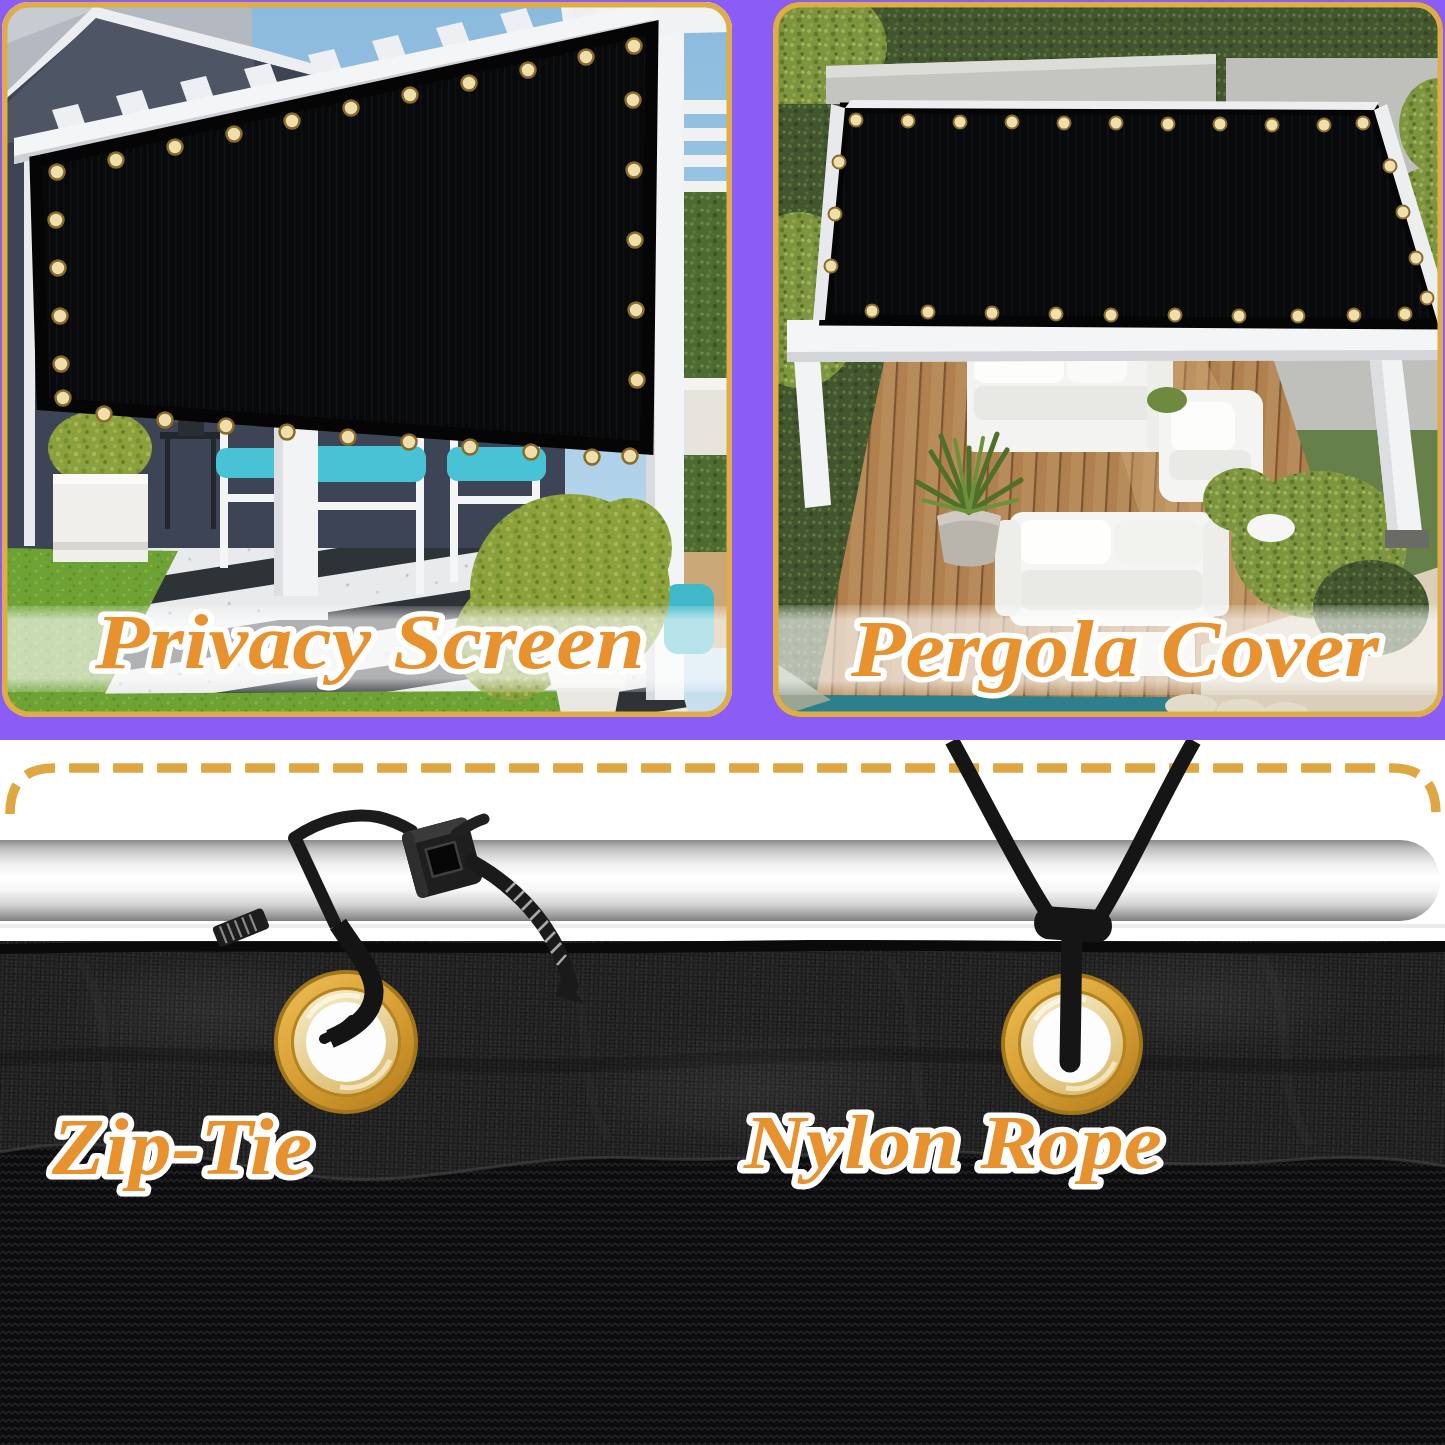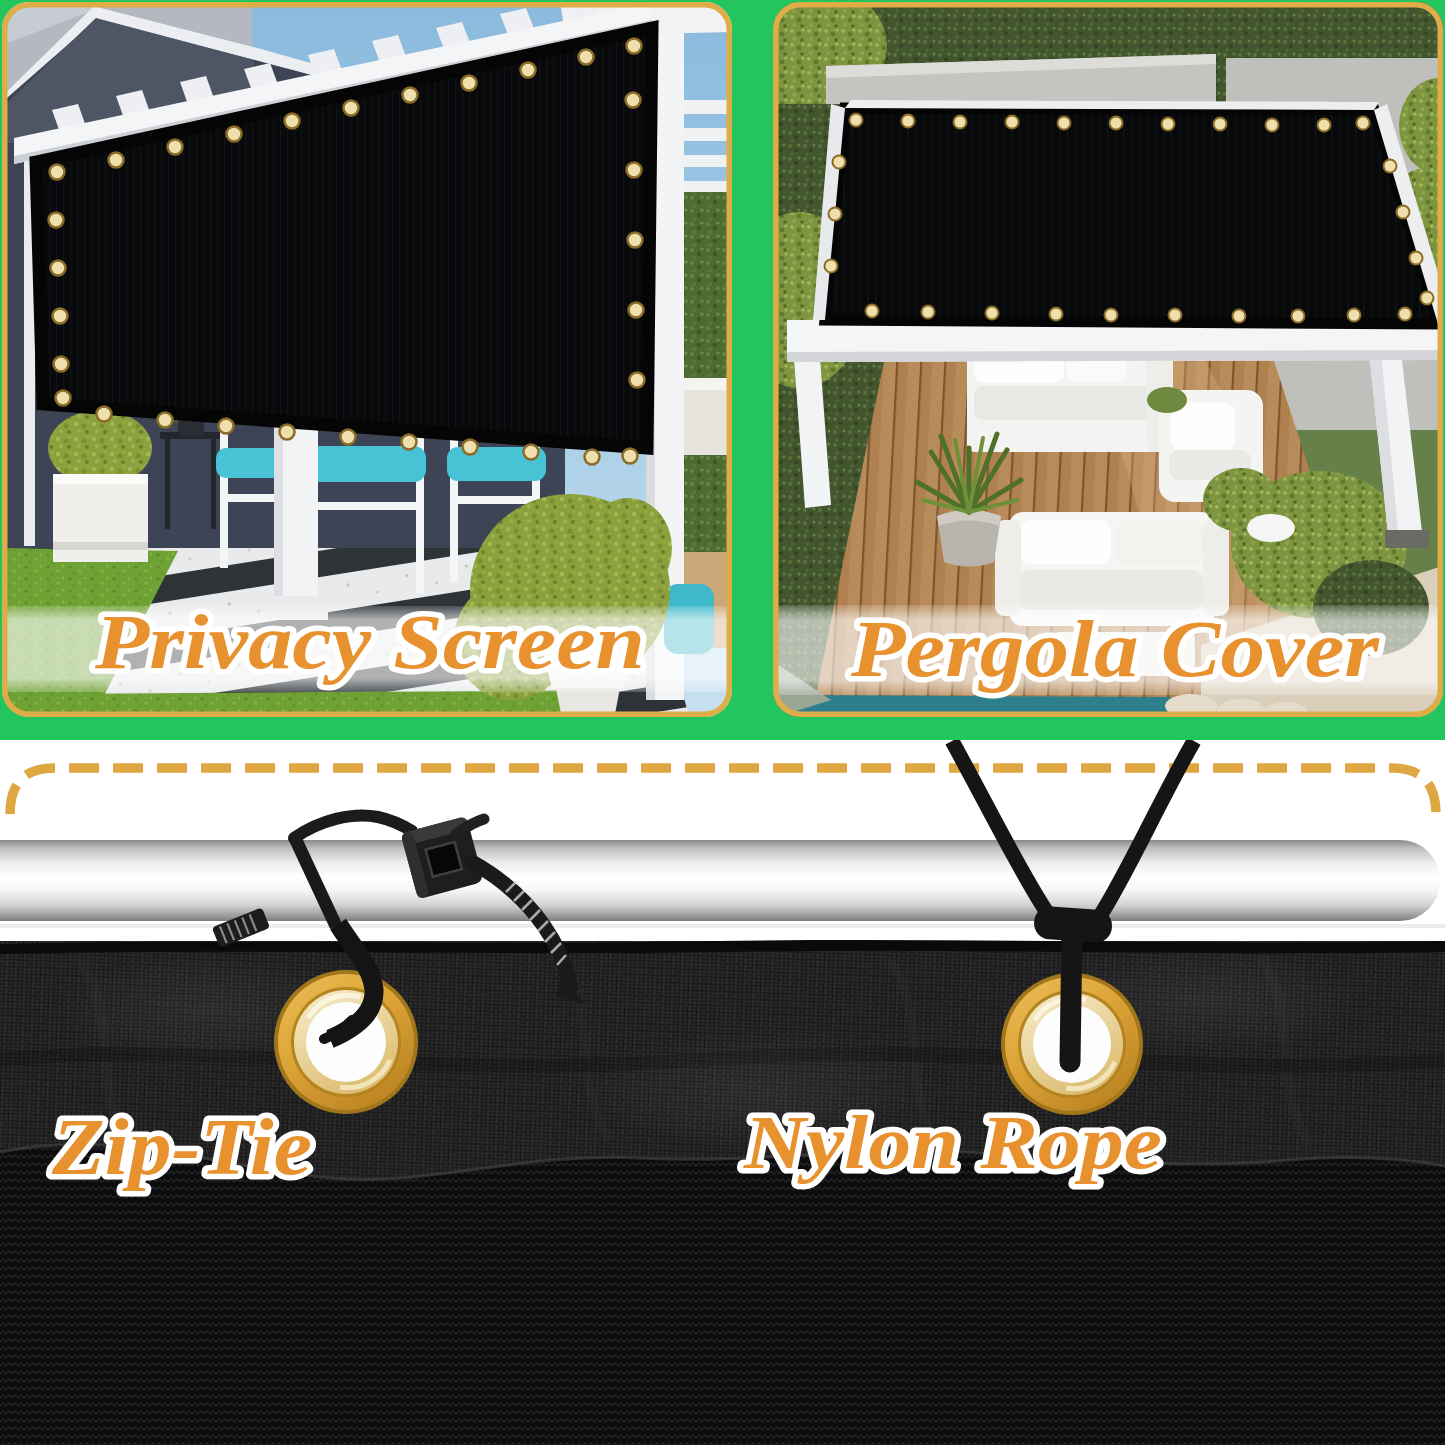--- a/index.html
+++ b/index.html
@@ -1,16 +1,16 @@
 <!DOCTYPE html>
 <html><head>
 <meta charset="utf-8">
 <style>
 html,body{margin:0;padding:0;background:#ffffff;}
-#page{position:relative;width:1445px;height:1445px;background:#22c55e;overflow:hidden;font-family:"Liberation Sans",sans-serif;}
+#page{position:relative;width:1445px;height:1445px;background:#8b5cf6;overflow:hidden;font-family:"Liberation Sans",sans-serif;}
 .abs{position:absolute;}
 </style>
 </head>
 <body>
 <div id="page">
 
 <svg class="abs" style="left:0;top:0" width="734" height="719" viewBox="0 0 734 719">
 <defs>
 <clipPath id="Lclip">
           <rect x="2" y="2" width="730" height="715" rx="27"></rect>

